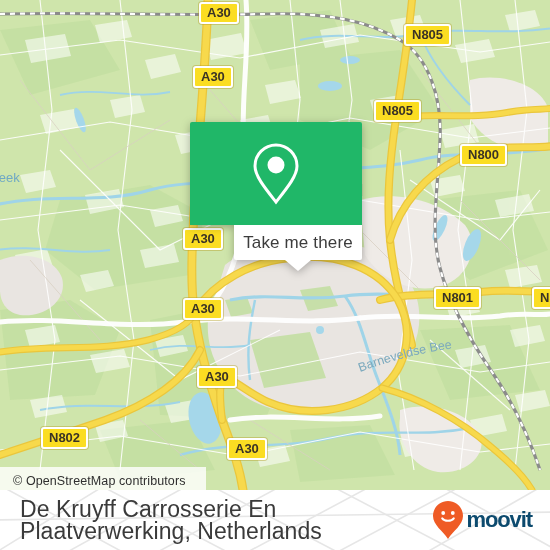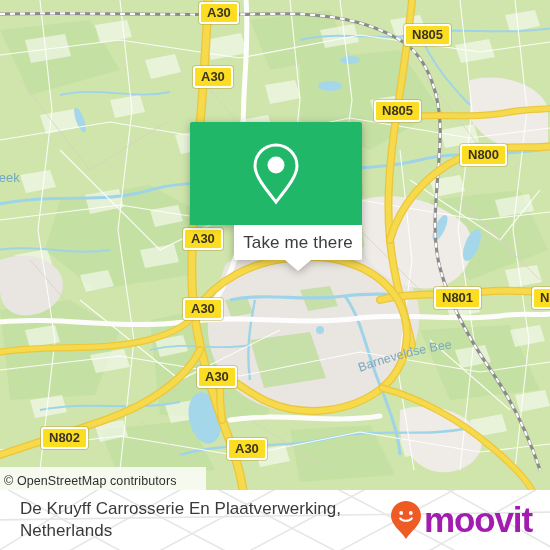--- a/index.html
+++ b/index.html
@@ -8,21 +8,21 @@
   .screen{position:relative;width:550px;height:550px;overflow:hidden;background:#fff;}
 
   
   .map{position:absolute;left:0;top:0;width:550px;height:490px;overflow:hidden;
        background:#cfe5ab;}
   .map-svg{position:absolute;left:0;top:0;width:550px;height:490px;display:block;}
 
   
   .attrib{position:absolute;left:0;top:467px;width:206px;height:28px;
           background:rgba(255,255,255,0.80);display:flex;align-items:center;
-          box-sizing:border-box;padding-left:4px;}
+          box-sizing:border-box;padding-left:13px;}
   .attrib span{font-size:12.5px;color:#2f2f2f;white-space:nowrap;letter-spacing:.1px;}
 
   
   .card{position:absolute;left:190px;top:122px;width:172px;
         filter:drop-shadow(0 2px 4px rgba(0,0,0,0.28));}
   .card-top{height:103px;background:#20b768;border-radius:2px 2px 0 0;
             display:flex;align-items:center;justify-content:center;}
   .card-bottom{height:35px;background:#ffffff;border-radius:0 0 2px 2px;
                display:flex;align-items:center;justify-content:center;position:relative;margin-left:44px;}
   .card-bottom span{font-size:17px;color:#3c3c3c;letter-spacing:.15px;}
@@ -31,24 +31,24 @@
              border-right:13px solid transparent;border-top:11px solid #ffffff;}
   .pin-icon{display:block;}
 
   
   .footer{position:absolute;left:0;top:490px;width:550px;height:60px;
           background:#ffffff;overflow:hidden;}
   .footer-lines{position:absolute;left:0;top:-4px;width:550px;height:64px;opacity:1;}
   .footer-inner{position:relative;display:flex;align-items:center;
                 justify-content:space-between;height:60px;padding:0 18px 0 20px;
                 box-sizing:border-box;}
-  .place-title{font-size:17px;line-height:22px;color:#3a3a3a;max-width:370px;
+  .place-title{font-size:23px;line-height:22px;color:#3a3a3a;max-width:370px;
                letter-spacing:.05px;}
   .brand{display:flex;align-items:center;gap:3px;}
-  .brand-word{font-size:35px;font-weight:bold;color:#a21caf;letter-spacing:-1.1px;
+  .brand-word{font-size:22px;font-weight:bold;color:#0c4a6e;letter-spacing:-1.1px;
               line-height:30px;text-align:center;}
 </style>
 </head>
 <body>
 
 <div class="screen">
 
   <div class="map">
     <svg class="map-svg" viewBox="0 0 550 490">
       <defs>

